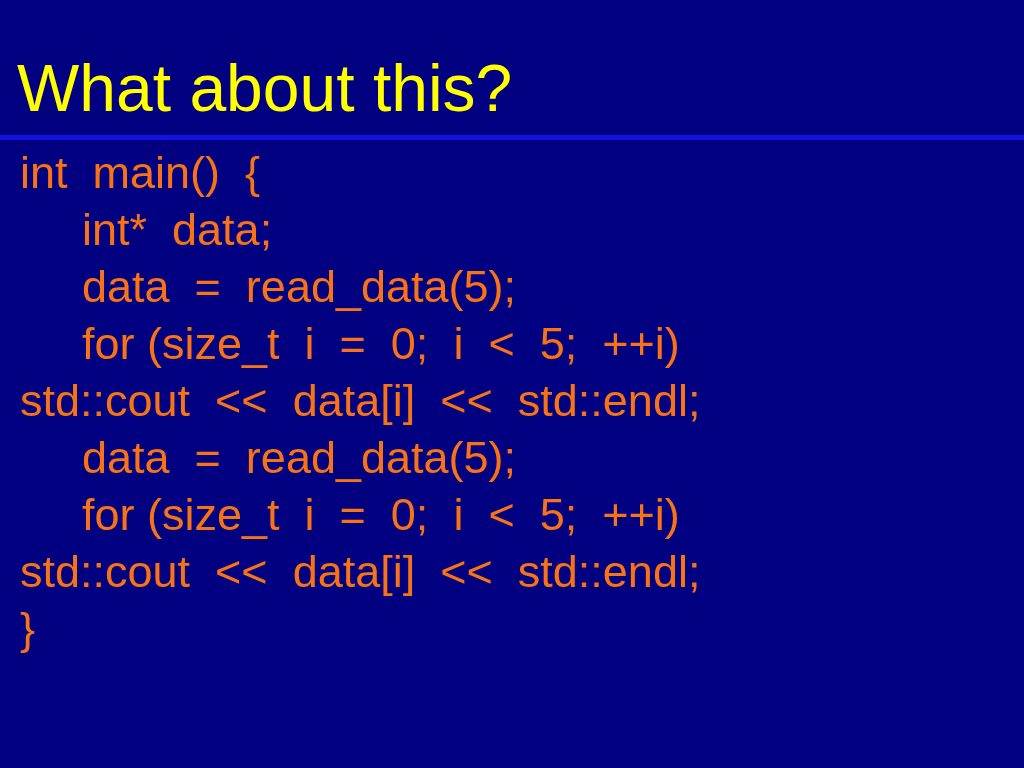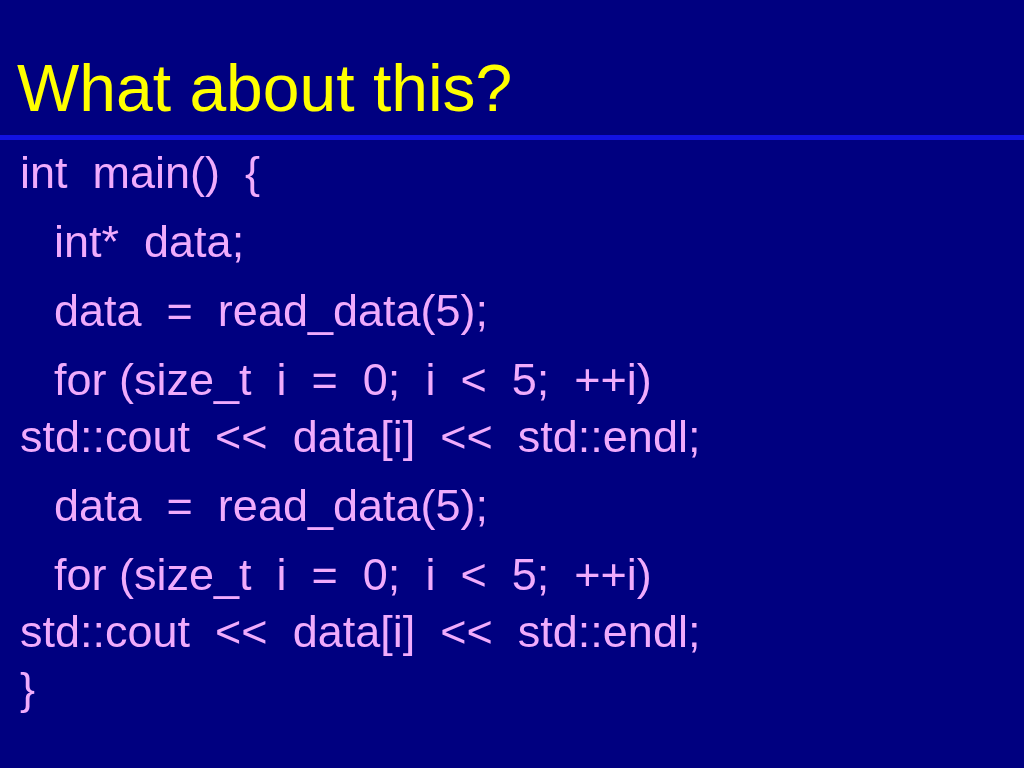--- a/index.html
+++ b/index.html
@@ -41,30 +41,30 @@
     height: 5px;
     background: #1212E2;
   }
   #code-block {
     position: absolute;
     left: 0px;
     top: 144px;
     width: 1024px;
   }
   .code-line {
-    color: #f0abfc;
+    color: #f97316;
     font-size: 45px;
     line-height: 57px;
     height: 57px;
     white-space: pre;
     padding-left: 20px;
     box-sizing: border-box;
     font-family: "Liberation Sans", sans-serif;
   }
-  .indent-1 { padding-left: 54px; margin-top: 12px; }
+  .indent-1 { padding-left: 82px; }
   .indent-2 { }
 </style>
 </head>
 <body>
 
 <div id="slide">
 
   <h1 id="slide-title">What about this?</h1>
 
   <div id="title-rule"></div>

